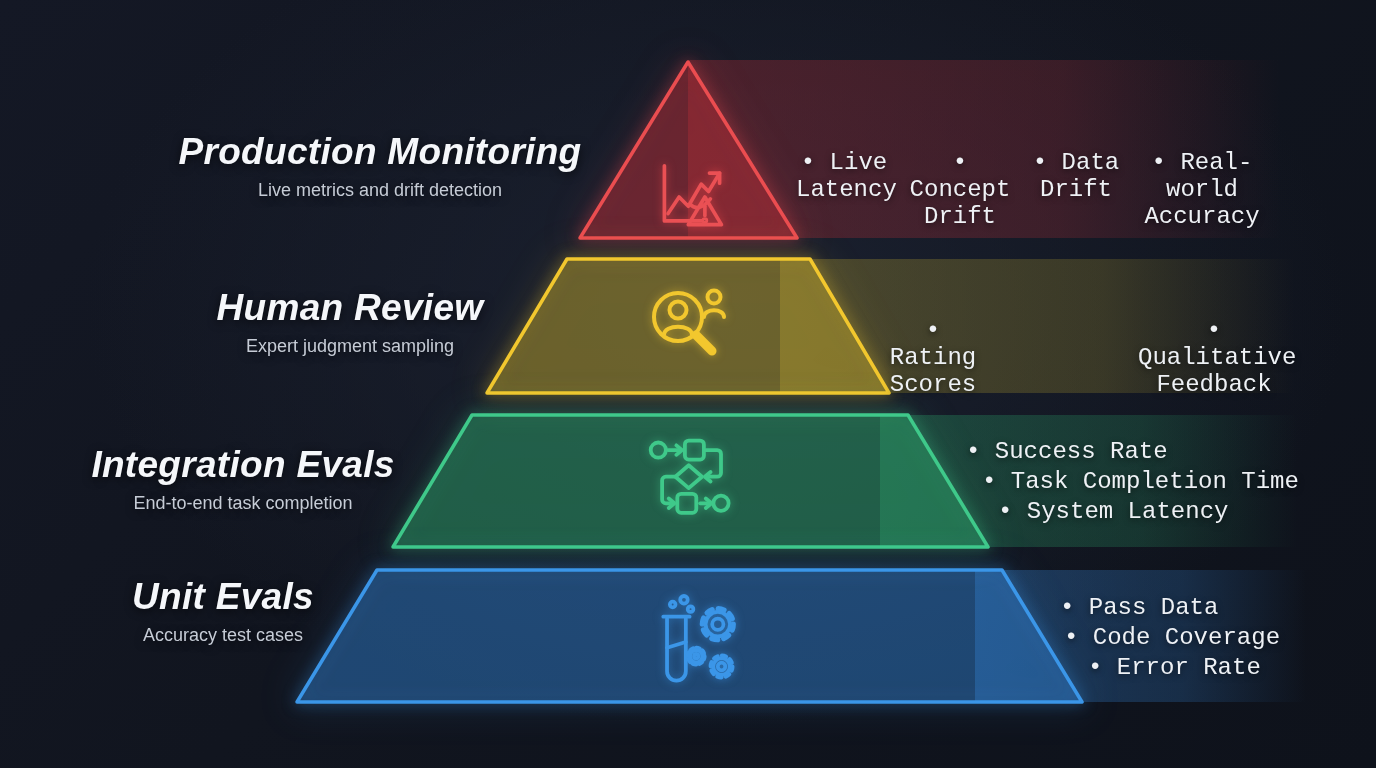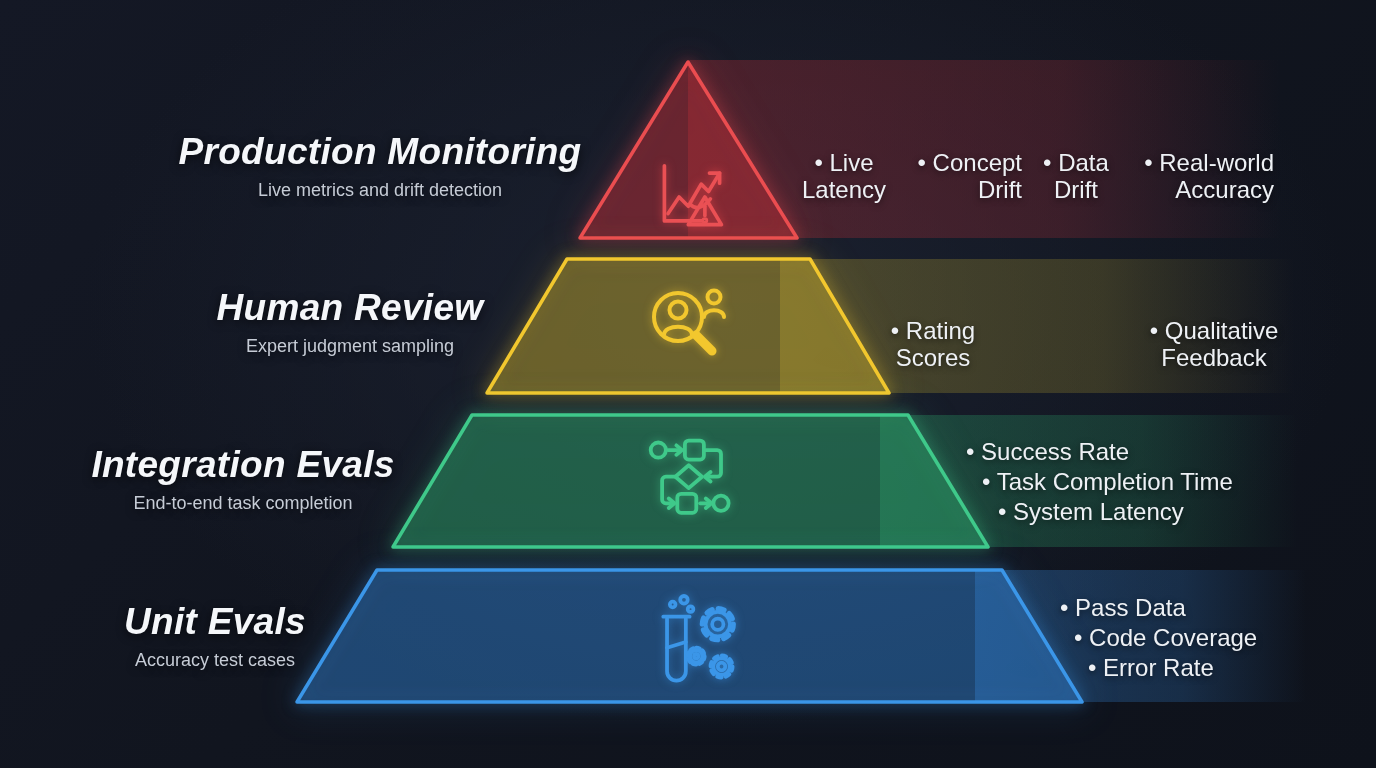--- a/index.html
+++ b/index.html
@@ -38,36 +38,36 @@
 
   
   .tier-label { position:absolute; text-align:center; }
   .tier-title { font-size:37px; font-weight:700; color:#f5f7fa; letter-spacing:.3px;
                 text-shadow:0 2px 10px rgba(0,0,0,.65);font-style:italic; }
   .tier-sub   { font-size:18px; font-weight:400; color:#c6ccd6; margin-top:7px;
                 text-shadow:0 2px 8px rgba(0,0,0,.6); }
   .label-1 { left:140px; top:131px; width:480px; }
   .label-2 { left:110px; top:287px; width:480px; }
   .label-3 { left:8px;  top:444px; width:470px; }
-  .label-4 { left:0px;   top:601px; width:430px; }
+  .label-4 { left:0px;   top:576px; width:430px;padding-left:8px; }
 
   
-  .metrics { position:absolute; color:#eef1f5; font-size:24px; text-shadow:0 2px 6px rgba(0,0,0,.55); }
+  .metrics { position:absolute; color:#eef1f5; font-size:24px; text-shadow:0 2px 6px rgba(0,0,0,.55);font-family:Liberation Mono, monospace; }
   .metrics.cols { display:flex; justify-content:space-between; text-align:center; line-height:27px; }
   .metrics-1 { left:796px; top:149px; width:478px; }
-  .metrics-1 .m:nth-child(1){ width:96px; }  .metrics-1 .m:nth-child(2){ width:124px;text-align:right; }
-  .metrics-1 .m:nth-child(3){ width:96px; }  .metrics-1 .m:nth-child(4){ width:144px;text-align:right; }
+  .metrics-1 .m:nth-child(1){ width:96px; }  .metrics-1 .m:nth-child(2){ width:124px; }
+  .metrics-1 .m:nth-child(3){ width:96px; }  .metrics-1 .m:nth-child(4){ width:144px; }
   .metrics-2 { left:882px; top:317px; width:408px; }
   .metrics-2 .m:nth-child(1){ width:102px; } .metrics-2 .m:nth-child(2){ width:152px; }
   .metrics-2 .m:nth-child(3){ width:148px; }
   .metrics.rows { line-height:30px; }
   .metrics-3 { left:966px;  top:437px; }
   .metrics-3 .m:nth-child(2){ margin-left:16px; } .metrics-3 .m:nth-child(3){ margin-left:32px; }
   .metrics-4 { left:1060px; top:593px; }
-  .metrics-4 .m:nth-child(2){ margin-left:14px; } .metrics-4 .m:nth-child(3){ margin-left:28px; }
+  .metrics-4 .m:nth-child(2){ margin-left:4px; } .metrics-4 .m:nth-child(3){ margin-left:28px; }
 </style>
 </head>
 <body>
 
 <div class="stage">
 
   <div class="band band-red"></div>
   <div class="band band-yellow"></div>
   <div class="band band-green"></div>
   <div class="band band-blue"></div>

